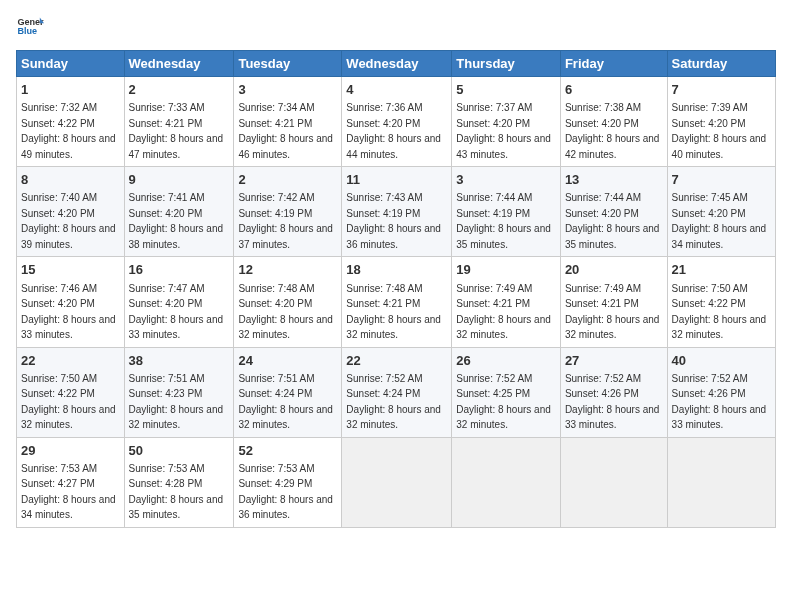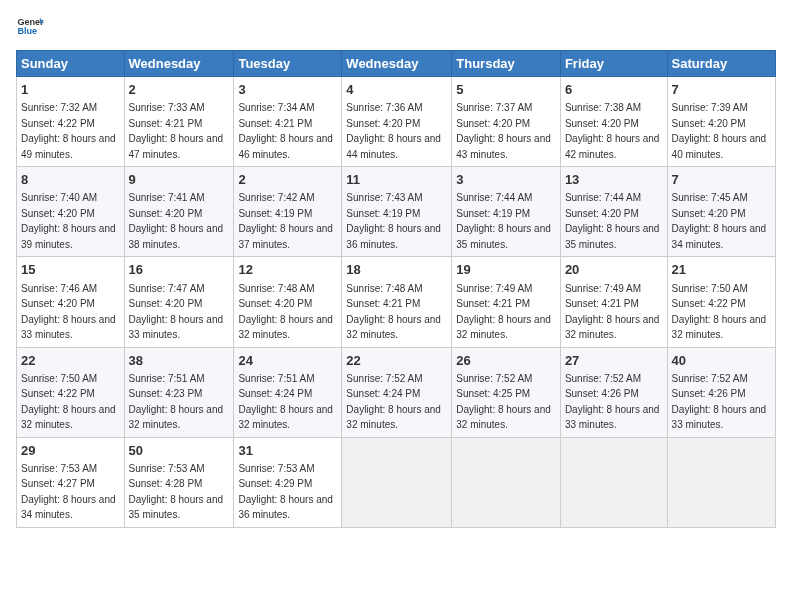--- a/index.html
+++ b/index.html
@@ -147,21 +147,21 @@
           <td><span class="day-num">38</span><span class="day-info">Sunrise: 7:51 AM<br>Sunset: 4:23 PM<br>Daylight: 8 hours and 32 minutes.</span></td>
           <td><span class="day-num">24</span><span class="day-info">Sunrise: 7:51 AM<br>Sunset: 4:24 PM<br>Daylight: 8 hours and 32 minutes.</span></td>
           <td><span class="day-num">22</span><span class="day-info">Sunrise: 7:52 AM<br>Sunset: 4:24 PM<br>Daylight: 8 hours and 32 minutes.</span></td>
           <td><span class="day-num">26</span><span class="day-info">Sunrise: 7:52 AM<br>Sunset: 4:25 PM<br>Daylight: 8 hours and 32 minutes.</span></td>
           <td><span class="day-num">27</span><span class="day-info">Sunrise: 7:52 AM<br>Sunset: 4:26 PM<br>Daylight: 8 hours and 33 minutes.</span></td>
           <td><span class="day-num">40</span><span class="day-info">Sunrise: 7:52 AM<br>Sunset: 4:26 PM<br>Daylight: 8 hours and 33 minutes.</span></td>
         </tr>
         <tr>
           <td><span class="day-num">29</span><span class="day-info">Sunrise: 7:53 AM<br>Sunset: 4:27 PM<br>Daylight: 8 hours and 34 minutes.</span></td>
           <td><span class="day-num">50</span><span class="day-info">Sunrise: 7:53 AM<br>Sunset: 4:28 PM<br>Daylight: 8 hours and 35 minutes.</span></td>
-          <td><span class="day-num">31</span><span class="day-info">Sunrise: 7:53 AM<br>Sunset: 4:29 PM<br>Daylight: 8 hours and 36 minutes.</span></td>
+          <td><span class="day-num">52</span><span class="day-info">Sunrise: 7:53 AM<br>Sunset: 4:29 PM<br>Daylight: 8 hours and 36 minutes.</span></td>
           <td class="empty-cell"></td>
           <td class="empty-cell"></td>
           <td class="empty-cell"></td>
           <td class="empty-cell"></td>
         </tr>
       </tbody>
   </table>
 </div>
 
 </body></html>

